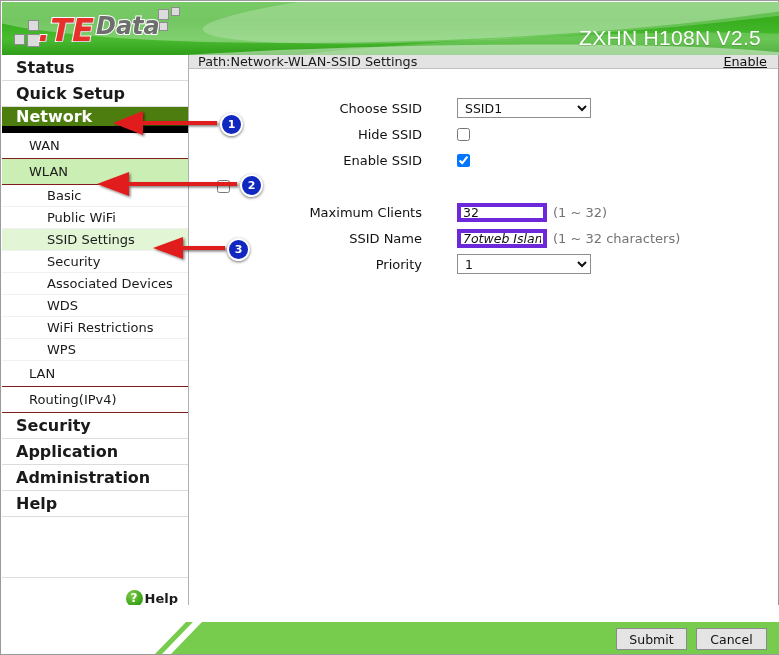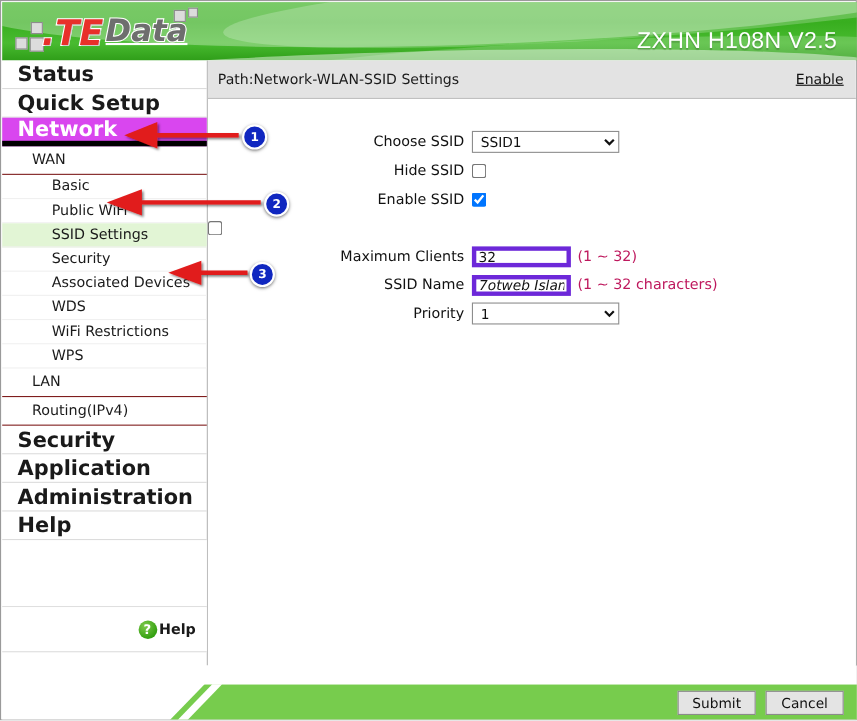--- a/index.html
+++ b/index.html
@@ -85,25 +85,24 @@
   .logo .te {
     left: 26px; top: 8px;
     font-size: 32px;
     color: #e8302a;
     -webkit-text-stroke: 2px #ffffff;
     paint-order: stroke fill;
     text-shadow: 1px 1px 0 #cfcfcf;
   }
   .logo .data {
     left: 84px; top: 8px;
-    font-size: 28px;
+    font-size: 24px;
     color: #6e6e6e;
     -webkit-text-stroke: 2px #ffffff;
     paint-order: stroke fill;
-    text-decoration: underline;
   }
 
   
   .device-title {
     position: absolute;
     right: 18px; top: 24px;
     color: #ffffff;
     font-size: 21px;
     font-weight: normal;
     letter-spacing: 0.3px;
@@ -124,28 +123,28 @@
     position: relative;
     box-sizing: border-box;
     border-bottom: 1px solid #dcdcdc;
     display: flex;
     align-items: center;
     height: 26px;
     white-space: nowrap;
   }
   .menu-item.lvl1 {
     font-weight: bold;
-    font-size: 19px;
+    font-size: 16px;
     padding-left: 14px;
     color: #1a1a1a;
   }
   .menu-item.lvl1.active {
-    background: #d946ef;
+    background: #4d7c0f;
     color: #ffffff;
-    border-bottom: 5px solid #000000;
+    border-bottom: 7px solid #000000;
   }
   .menu-item.lvl2 {
     font-weight: normal;
     font-size: 13px;
     padding-left: 27px;
     color: #1a1a1a;
     border-bottom: 1px solid #7f1d1d;
   }
   .menu-item.lvl2.hl {
     background: #caeeb3;
@@ -196,21 +195,21 @@
 
   
   .main {
     position: absolute;
     left: 188px; top: 54px;
     width: 589px; height: 550px;
     background: #ffffff;
     box-sizing: border-box;
   }
   .pathbar {
-    height: 35px;
+    height: 14px;
     background: #e3e3e3;
     border-bottom: 1px solid #c0c0c0;
     display: flex;
     align-items: center;
     justify-content: space-between;
     padding: 0 11px 0 9px;
     box-sizing: border-box;
     font-size: 12.8px;
     color: #1a1a1a;
   }
@@ -235,20 +234,21 @@
     width: 240px;
     text-align: right;
     padding-right: 7px;
     font-size: 13px;
     color: #111;
     box-sizing: border-box;
   }
   .form-control {
     display: flex;
     align-items: center;
+    margin-left: 28px;
   }
   select.ui-select {
     width: 134px;
     height: 20px;
     font-size: 12.5px;
     font-family: "DejaVu Sans", "Liberation Sans", sans-serif;
     border: 1px solid #8d8d8d;
     background: #fff;
     color: #111;
     padding-left: 3px;
@@ -263,21 +263,21 @@
     background: #fff;
     color: #111;
     padding: 0 2px;
     box-sizing: border-box;
     border-radius: 0;
   }
   input.max-clients { width: 90px; }
   input.ssid-name { width: 90px; font-style: italic; }
   .hint {
     font-size: 13px;
-    color: #be185d;
+    color: #737373;
     margin-left: 6px;
   }
   input.ui-check {
     width: 13px; height: 13px;
     margin: 0;
   }
 
   
   .footer {
     position: absolute;
@@ -376,20 +376,23 @@
         </div>
         <div class="menu-item lvl1">
           <span>Quick Setup</span>
         </div>
         <div class="menu-item lvl1 active">
           <span>Network</span>
         </div>
         <div class="menu-item lvl2">
           <span>WAN</span>
         </div>
+        <div class="menu-item lvl2 hl">
+          <span>WLAN</span>
+        </div>
         <div class="menu-item lvl3">
           <span>Basic</span>
         </div>
         <div class="menu-item lvl3">
           <span>Public WiFi</span>
         </div>
         <div class="menu-item lvl3 hl">
           <span>SSID Settings</span>
         </div>
         <div class="menu-item lvl3">

